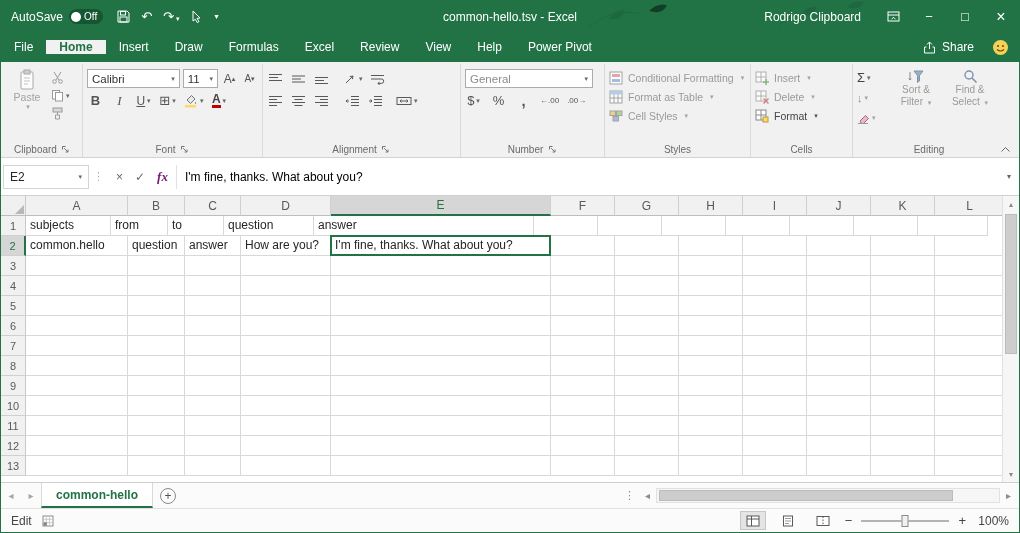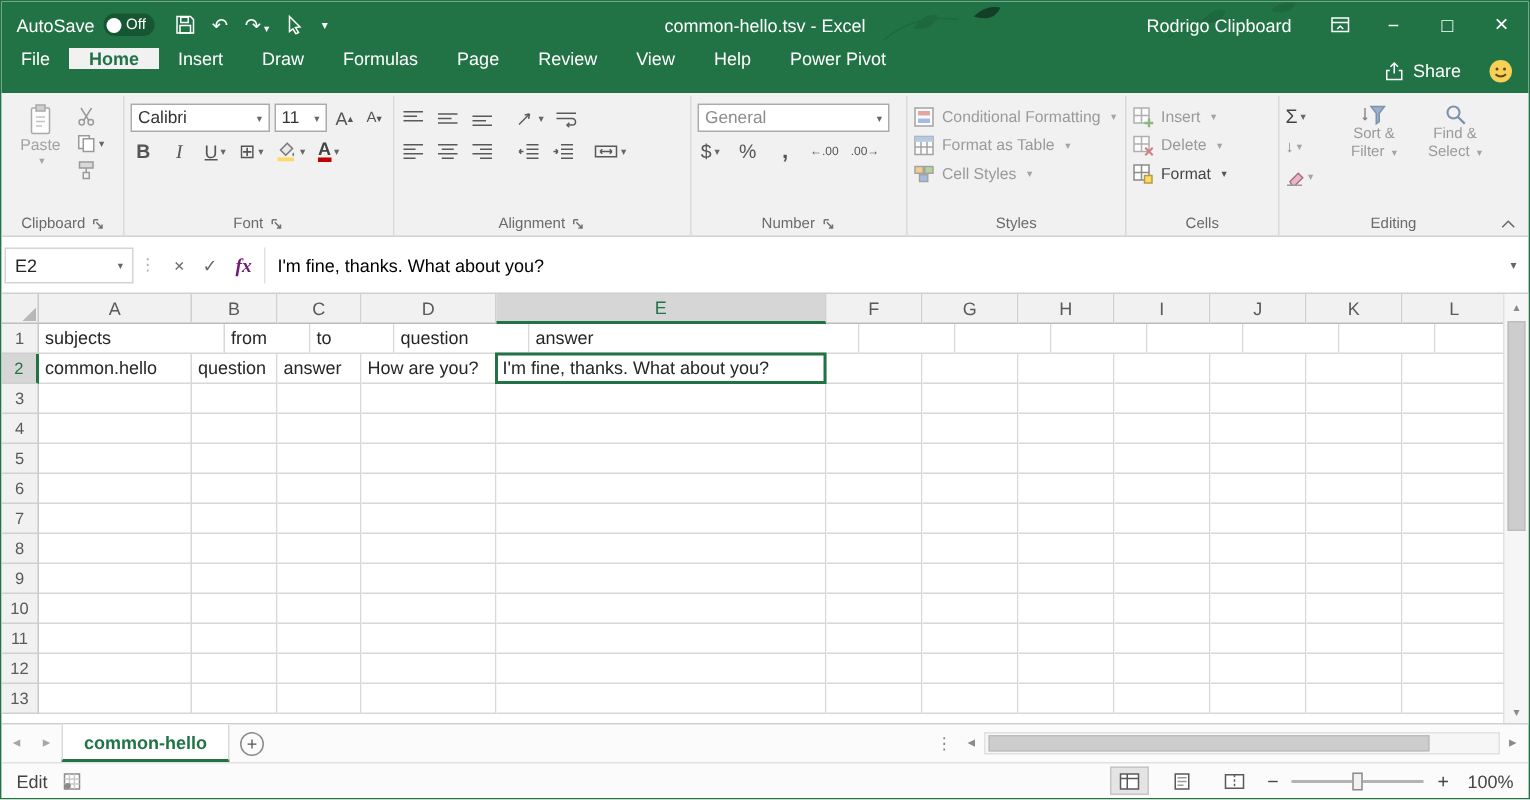--- a/index.html
+++ b/index.html
@@ -18,21 +18,21 @@
 .qat{display:flex;align-items:center;gap:11px;margin-left:14px;z-index:1;font-size:13px}
 .qat .uchar{color:#fff;line-height:1}
 .title-center{position:absolute;left:0;right:0;text-align:center;font-size:12px;color:#fff;pointer-events:none}
 .title-right{margin-left:auto;display:flex;align-items:center;z-index:1}
 .user-name{font-size:12px;margin-right:14px}
 .wbtn{width:36px;height:31px;display:flex;align-items:center;justify-content:center;font-size:13px;color:#fff}
 .wbtn.close{font-size:16px}
 .rdo{width:36px;height:31px;display:flex;align-items:center;justify-content:center}
 
 .tabrow{flex:0 0 30px;background:#217346;display:flex;align-items:stretch;color:#fff}
-.tabstrip{display:flex;align-items:flex-start}
+.tabstrip{display:flex;align-items:center}
 .rtab{padding:0 13px;display:flex;align-items:center;font-size:12px;white-space:nowrap}
 .rtab.active{background:#f1f1f1;color:#217346;font-weight:bold}
 .tellme{display:flex;align-items:center;gap:6px;margin-left:48px;white-space:nowrap}
 .sharebox{display:flex;align-items:center;gap:6px;margin-left:auto;margin-right:18px;white-space:nowrap}
 .smiley{margin-right:10px;display:flex;align-items:center}
 
 .ribbon{flex:0 0 96px;background:#f1f1f1;border-bottom:1px solid #d2d2d2;display:flex;position:relative;padding:2px 2px 0 2px}
 .rgroup{display:flex;flex-direction:column;border-right:1px solid #dadada;padding:2px 4px 0 4px;position:relative}
 .rg-content{flex:1}
 .rg-label{height:15px;font-size:10px;color:#6a6a6a;display:flex;align-items:center;justify-content:center;gap:4px}
@@ -165,21 +165,21 @@
     </div>
   </div>
 
   <div class="tabrow">
     <div class="tabstrip">
         <div class="rtab">File</div>
         <div class="rtab active">Home</div>
         <div class="rtab">Insert</div>
         <div class="rtab">Draw</div>
         <div class="rtab">Formulas</div>
-        <div class="rtab">Page</div>
+        <div class="rtab">Excel</div>
         <div class="rtab">Review</div>
         <div class="rtab">View</div>
         <div class="rtab">Help</div>
         <div class="rtab">Power Pivot</div>
       </div>
     <div class="sharebox">
       <svg width="13" height="13" viewBox="0 0 13 13">
           <path d="M6.5 1v7" stroke="#fff"></path>
           <path d="M4 3.5L6.5 1 9 3.5" fill="none" stroke="#fff"></path>
           <path d="M3.5 6H1.5v6h10V6H9.5" fill="none" stroke="#fff"></path>
@@ -545,21 +545,21 @@
             <div class="colh" style="width: 64px;">H</div>
             <div class="colh" style="width: 64px;">I</div>
             <div class="colh" style="width: 64px;">J</div>
             <div class="colh" style="width: 64px;">K</div>
             <div class="colh" style="width: 70px;">L</div>
           </div>
       </div>
       <div class="gbody">
           <div class="grow">
             <div class="rowh">1</div>
-            <div class="cell" style="width: 124px;">subjects</div>
+            <div class="cell" style="width: 85px;">subjects</div>
             <div class="cell" style="width: 57px;">from</div>
             <div class="cell" style="width: 56px;">to</div>
             <div class="cell" style="width: 90px;">question</div>
             <div class="cell" style="width: 220px;">answer</div>
             <div class="cell" style="width: 64px;"></div>
             <div class="cell" style="width: 64px;"></div>
             <div class="cell" style="width: 64px;"></div>
             <div class="cell" style="width: 64px;"></div>
             <div class="cell" style="width: 64px;"></div>
             <div class="cell" style="width: 64px;"></div>

